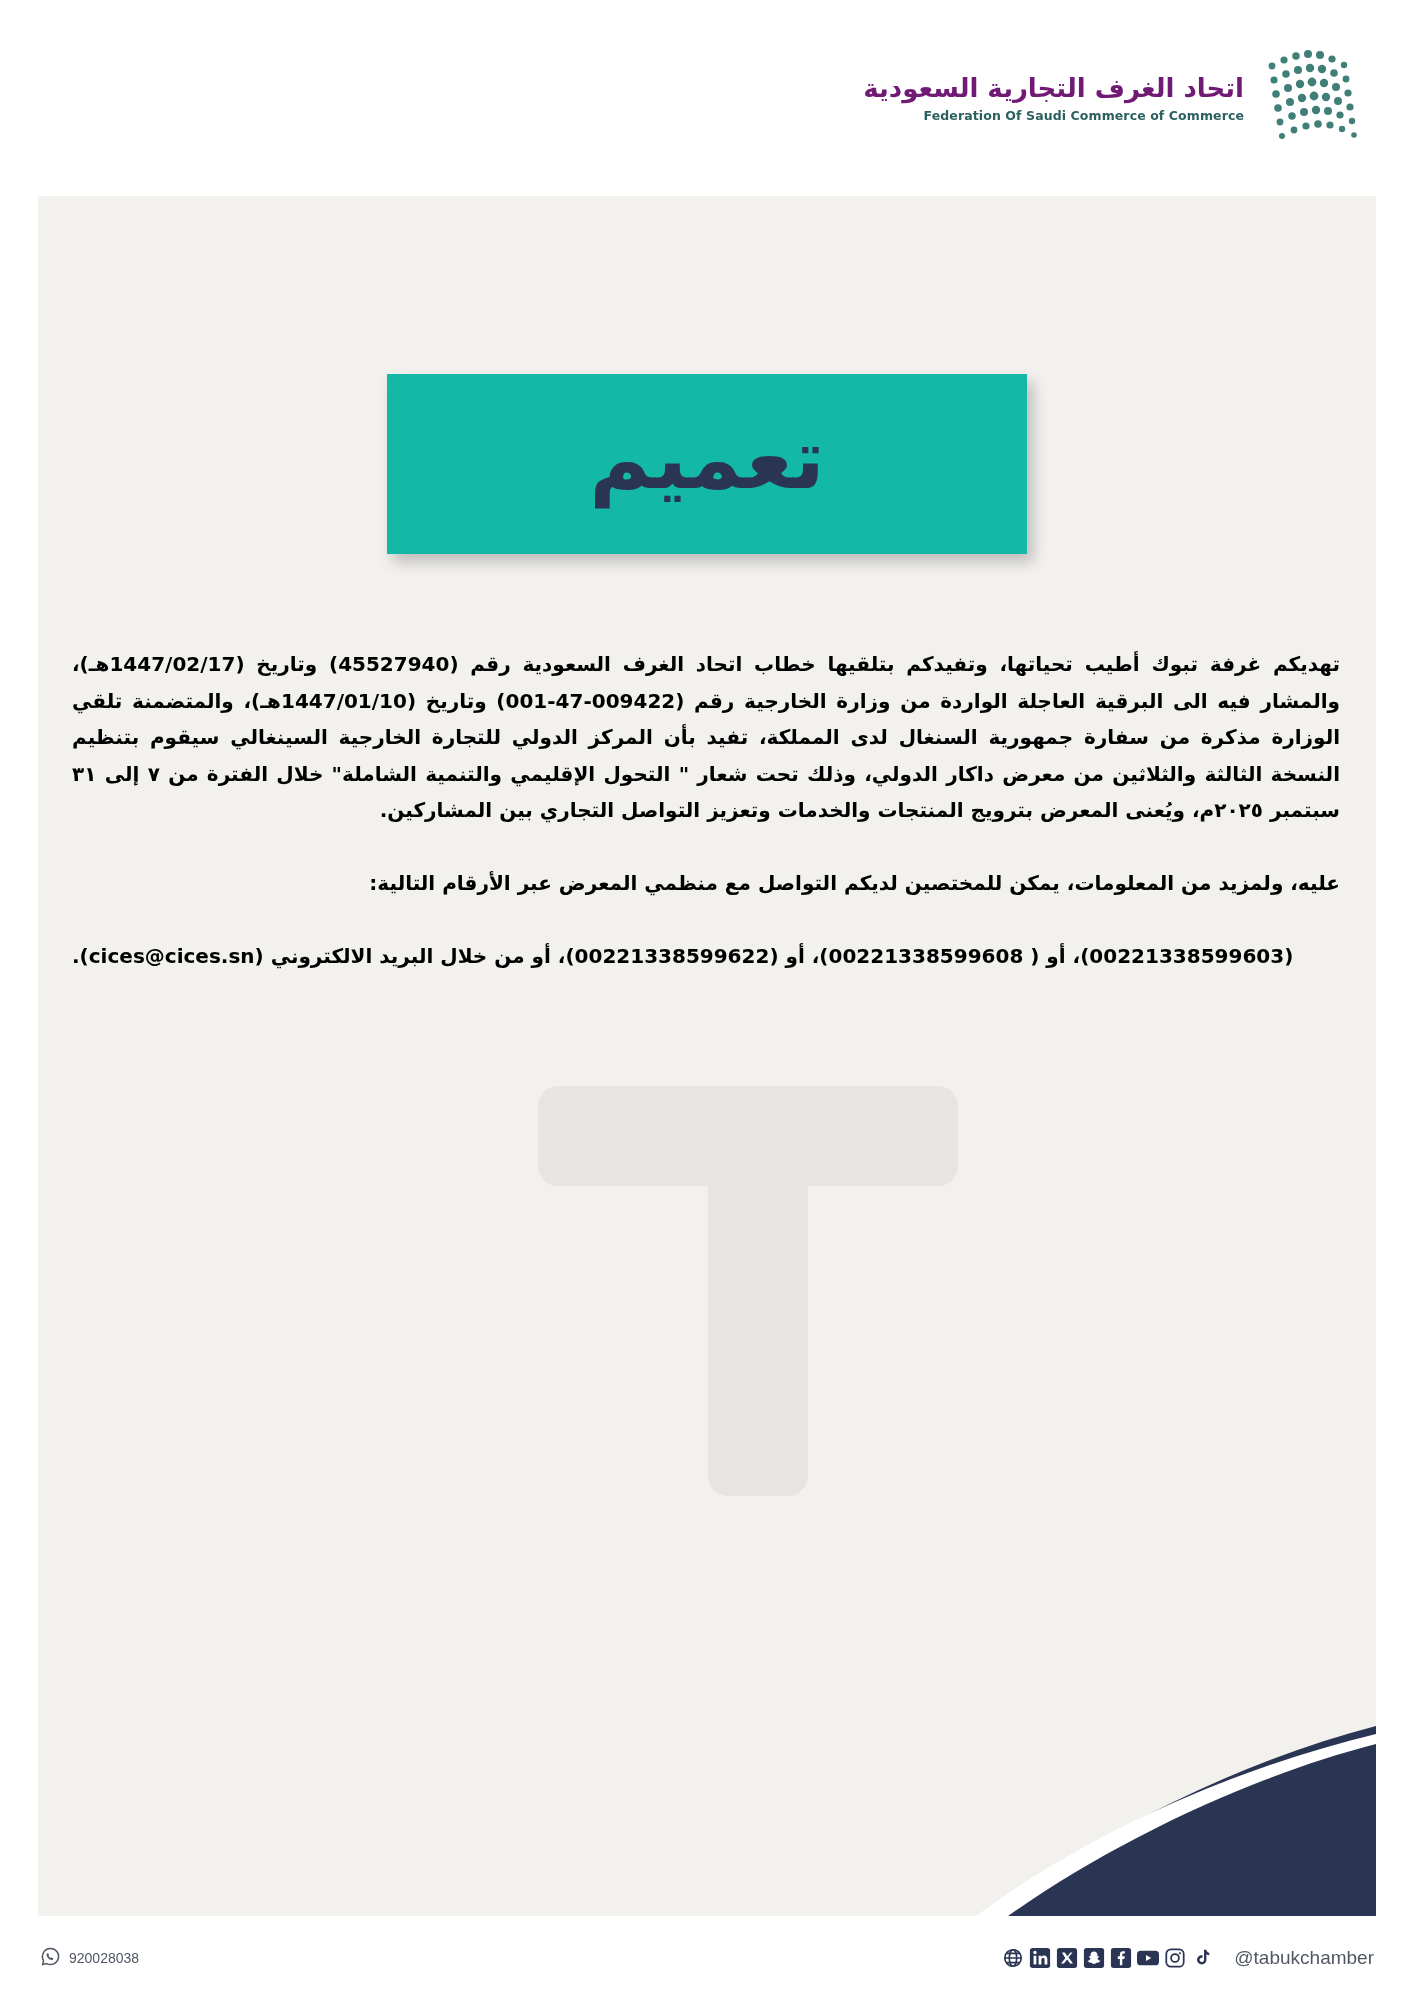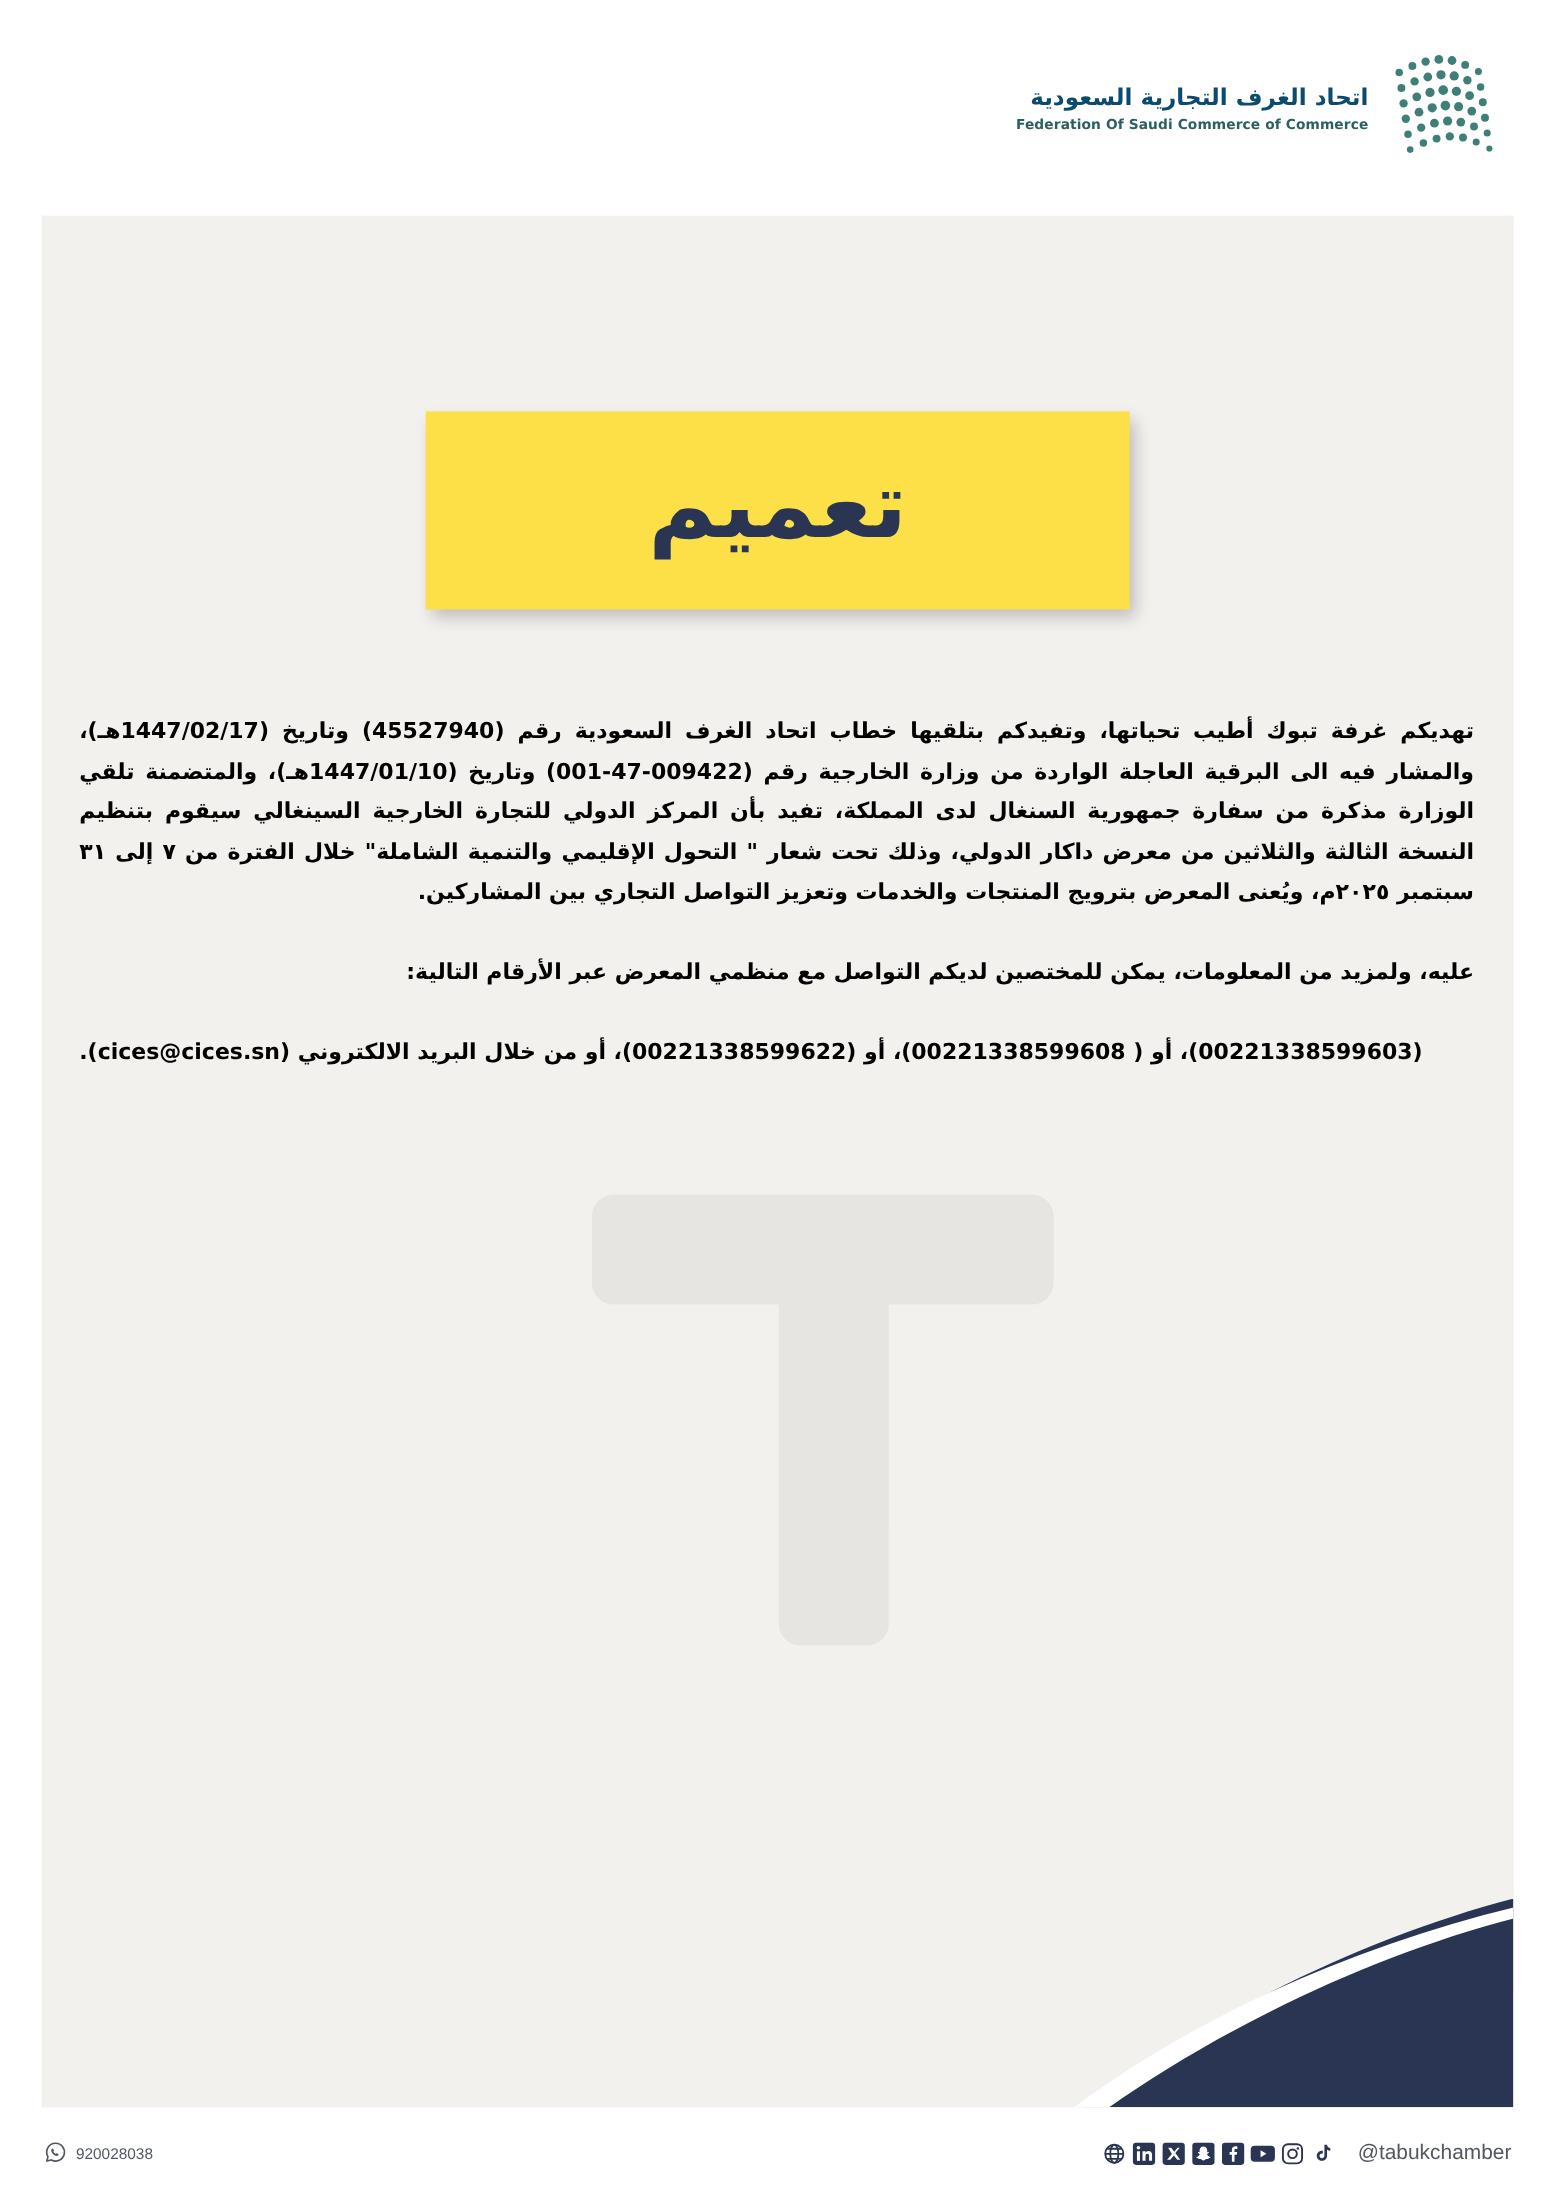--- a/index.html
+++ b/index.html
@@ -25,23 +25,23 @@
     height: 196px;
     background: #ffffff;
     display: flex;
     align-items: center;
     justify-content: space-between;
     padding: 0 46px;
   }
   .fsc-logo { display: flex; align-items: center; gap: 14px; direction: ltr; }
   .fsc-text { text-align: right; direction: rtl; }
   .fsc-ar {
-    font-size: 21px;
-    font-weight: bold;
-    color: #0c4a6e;
+    font-size: 26px;
+    font-weight: bold;
+    color: #701a75;
     letter-spacing: -0.3px;
     white-space: nowrap;
   }
   .fsc-en {
     font-size: 12.5px;
     font-weight: bold;
     color: #2a6060;
     direction: ltr;
     text-align: right;
     margin-top: 5px;
@@ -102,21 +102,21 @@
   }
 
   
   .title-box {
     position: absolute;
     top: 178px;
     left: 50%;
     transform: translateX(-50%);
     width: 640px;
     height: 180px;
-    background: #fde047;
+    background: #14b8a6;
     box-shadow: 6px 8px 14px rgba(0,0,0,0.22);
     display: flex;
     align-items: center;
     justify-content: center;
   }
   .title-box .title {
     font-size: 84px;
     font-weight: bold;
     color: #2a3553;
     letter-spacing: 0;

